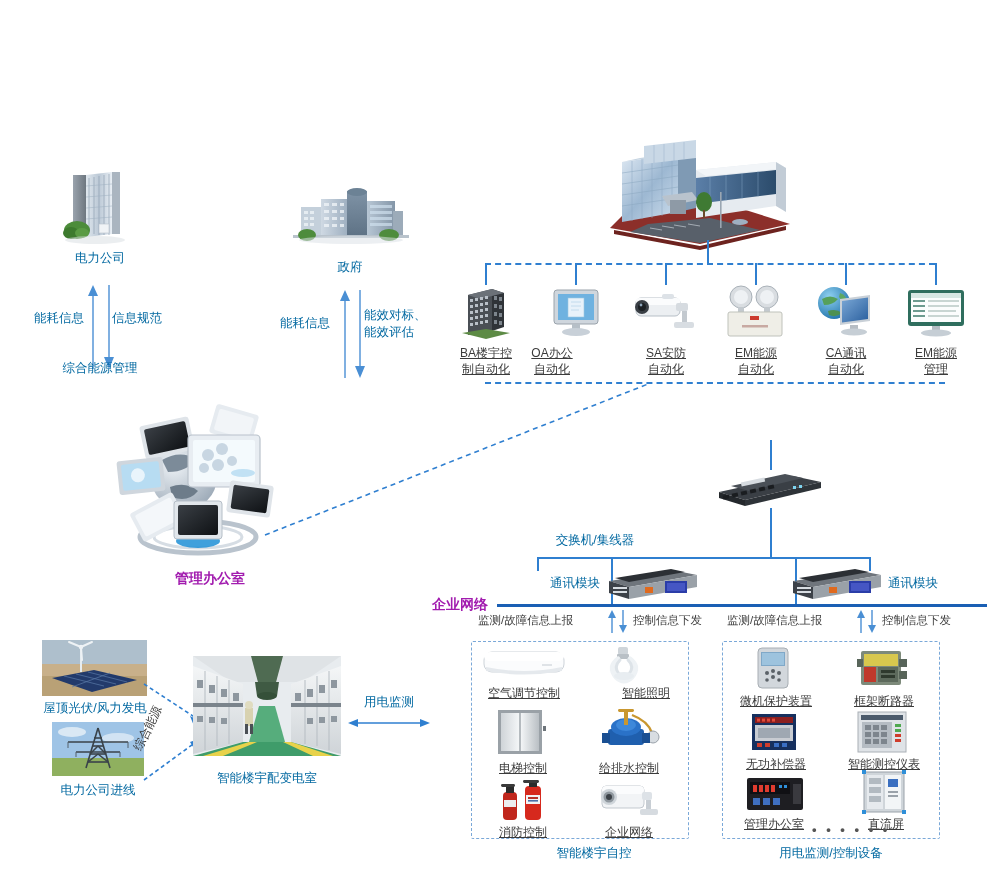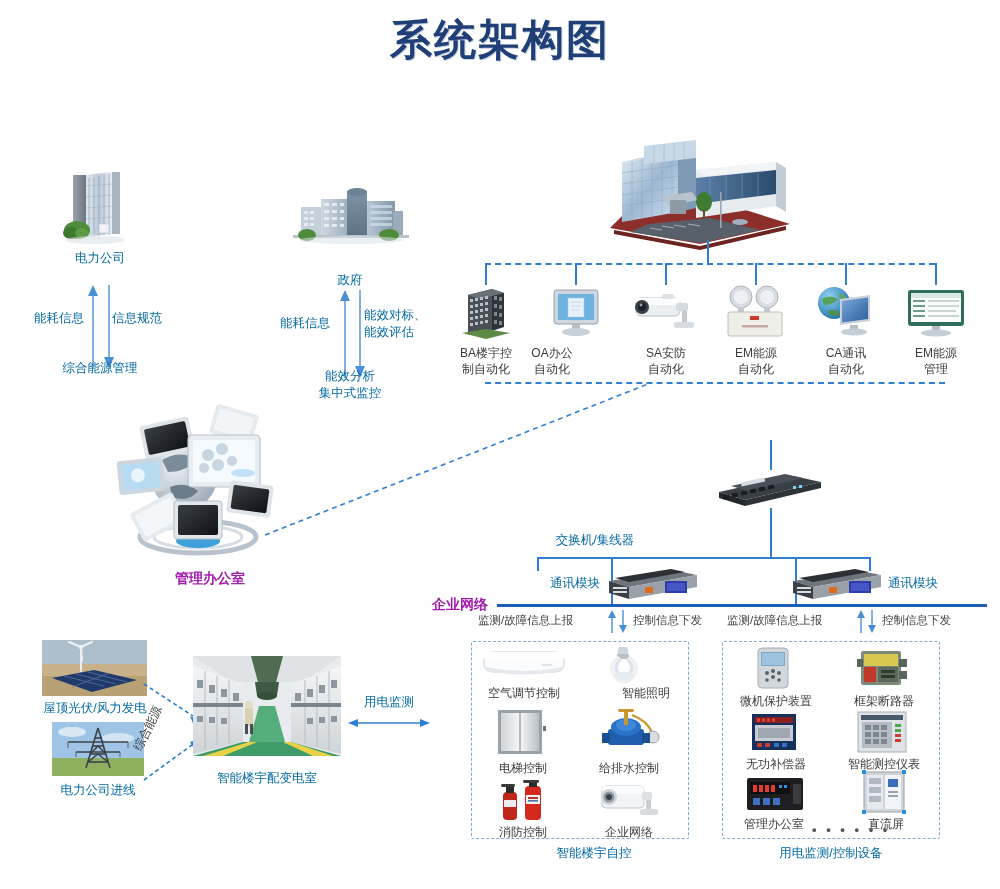--- a/index.html
+++ b/index.html
@@ -13,30 +13,29 @@
   .title{font-size:42px;font-weight:bold;color:#1f3f76;letter-spacing:2px;
          text-align:center;width:100%;top:12px;left:0;
          text-shadow:1px 1px 0 #c9d3e4;}
   
   .hline{background:#2f7fd0;height:1.6px;}
   .vline{background:#2f7fd0;width:1.6px;}
   .dashline{border-top:2px dashed #2f7fd0;height:0;}
   .thickline{background:#1a5fb4;height:3.4px;}
   svg{display:block;overflow:visible;}
   .dashbox{border:1.4px dashed #7aa8d8;border-radius:2px;}
-  .icon-cap{font-size:12px;color:#3b3b3b;text-align:center;line-height:16px;}
+  .icon-cap{font-size:12px;color:#3b3b3b;text-align:center;line-height:16px;text-decoration:underline;}
   .dots{letter-spacing:3px;color:#555;font-size:13px;font-weight:bold;}
   .rot{transform:rotate(-64deg);transform-origin:center center;font-size:12px;color:#3b3b3b;white-space:nowrap;}
 </style>
 </head>
 <body>
 
 <div class="stage">
 
-  <div class="abs title">系统架构图</div>
 
   <div class="abs" style="left:55px;top:170px;width:90px;height:75px;">
     <svg width="90" height="75" viewBox="0 0 90 75">
       <defs>
         <linearGradient id="bldA" x1="0" y1="0" x2="1" y2="0">
           <stop offset="0" stop-color="#9aa3ad"></stop>
             <stop offset="1" stop-color="#6e7780"></stop>
         </linearGradient>
         <linearGradient id="bldB" x1="0" y1="0" x2="1" y2="0">
           <stop offset="0" stop-color="#dfe7ee"></stop>
@@ -128,35 +127,33 @@
           <rect x="77" y="26" width="22" height="3"></rect>
         <rect x="77" y="32" width="22" height="3"></rect>
           <rect x="77" y="38" width="22" height="3"></rect>
       </g>
       <rect x="0" y="50" width="116" height="3" fill="#b9c3cc"></rect>
       <ellipse cx="14" cy="50" rx="9" ry="6" fill="#4e8c3c"></ellipse>
       <ellipse cx="96" cy="50" rx="10" ry="6" fill="#4e8c3c"></ellipse>
       <ellipse cx="58" cy="55" rx="52" ry="4" fill="#dde2e7" opacity="0.55"></ellipse>
     </svg>
   </div>
-  <div class="abs lbl" style="left:300px;top:272px;width:100px;">政府</div>
+  <div class="abs lbl" style="left:300px;top:259px;width:100px;">政府</div>
 
   <div class="abs" style="left:327px;top:288px;width:60px;height:92px;">
     <svg width="60" height="92" viewBox="0 0 60 92">
       <line x1="18" y1="90" x2="18" y2="10" stroke="#4a8fd4" stroke-width="1.4"></line>
       <polygon points="18,2 13,13 23,13" fill="#4a8fd4"></polygon>
       <line x1="33" y1="2" x2="33" y2="80" stroke="#4a8fd4" stroke-width="1.4"></line>
       <polygon points="33,90 28,78 38,78" fill="#4a8fd4"></polygon>
     </svg>
   </div>
   <div class="abs lbl" style="left:268px;top:315px;width:62px;text-align:right;">能耗信息</div>
   <div class="abs lbl" style="left:364px;top:307px;width:80px;text-align:left;">能效对标、
 能效评估</div>
-  <div class="abs lbl" style="left:290px;top:368px;width:120px;">能效分析
-集中式监控</div>
 
   <div class="abs" style="left:600px;top:140px;width:200px;height:115px;">
     <svg width="200" height="115" viewBox="0 0 200 115">
       <defs>
         <linearGradient id="glass" x1="0" y1="0" x2="1" y2="1">
           <stop offset="0" stop-color="#dfe9f3"></stop>
             <stop offset="0.5" stop-color="#9db8d2"></stop>
             <stop offset="1" stop-color="#cfdfee"></stop>
         </linearGradient>
         <linearGradient id="glass2" x1="0" y1="0" x2="1" y2="0">

